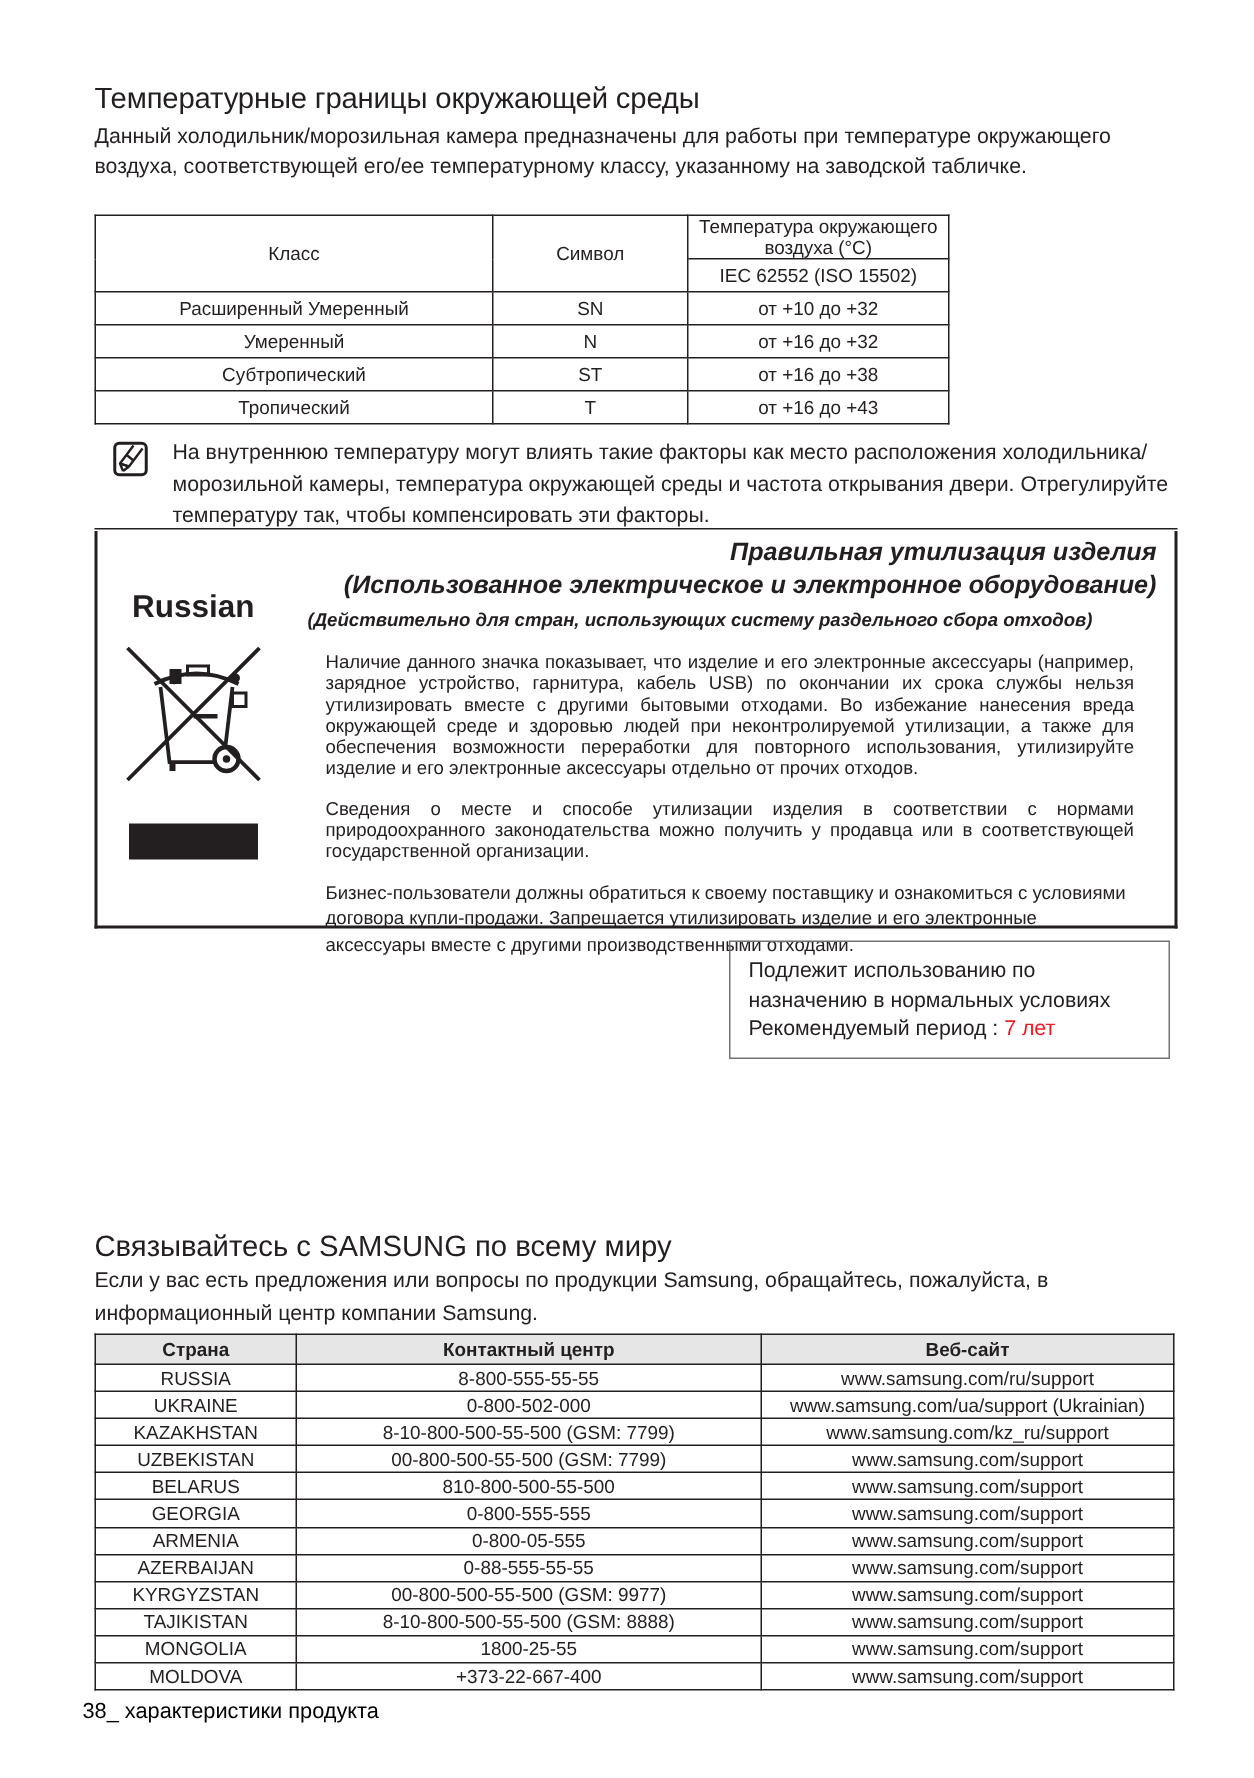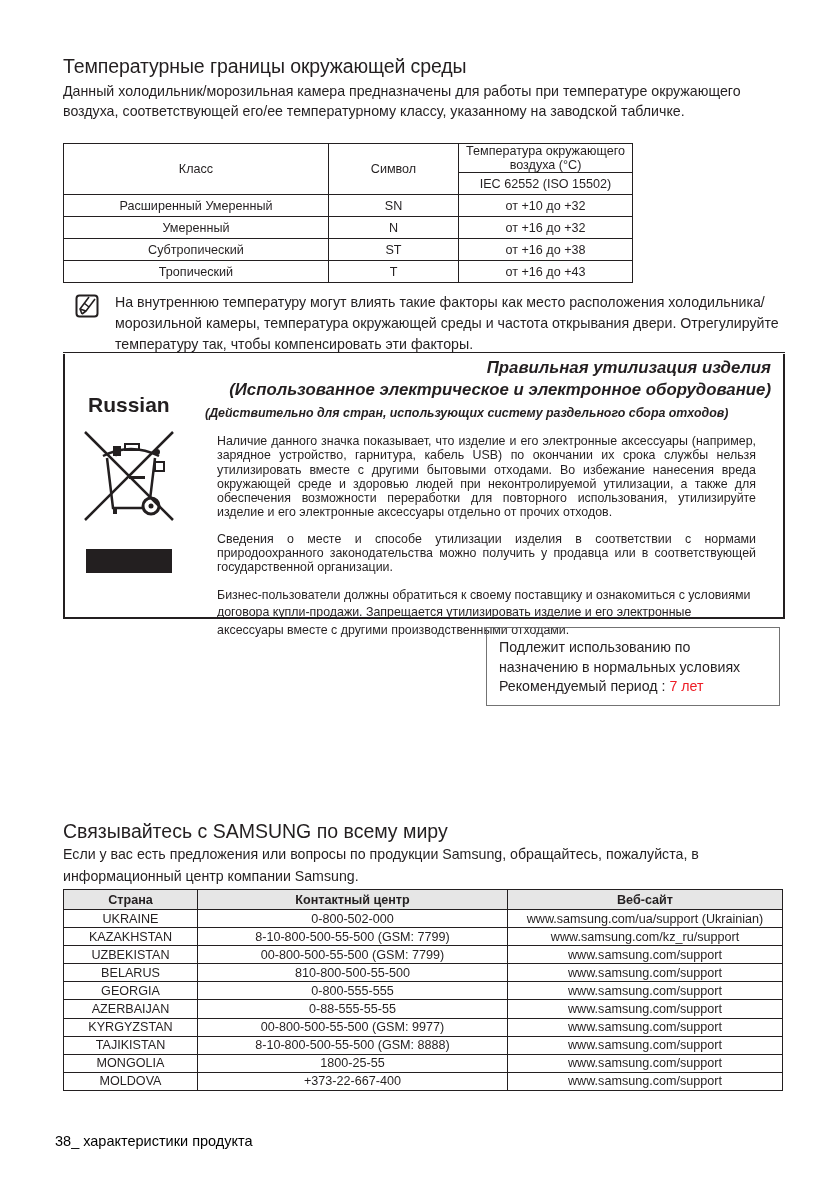--- a/index.html
+++ b/index.html
@@ -138,20 +138,25 @@
 <table class="contact-table">
   <thead>
     <tr>
       <th class="c1">Страна</th>
       <th class="c2">Контактный центр</th>
       <th>Веб-сайт</th>
     </tr>
   </thead>
   <tbody>
     <tr>
+        <td>RUSSIA</td>
+        <td>8-800-555-55-55</td>
+        <td>www.samsung.com/ru/support</td>
+      </tr>
+    <tr>
         <td>UKRAINE</td>
         <td>0-800-502-000</td>
         <td>www.samsung.com/ua/support (Ukrainian)</td>
       </tr>
     <tr>
         <td>KAZAKHSTAN</td>
         <td>8-10-800-500-55-500 (GSM: 7799)</td>
         <td>www.samsung.com/kz_ru/support</td>
       </tr>
     <tr>
@@ -163,20 +168,25 @@
         <td>BELARUS</td>
         <td>810-800-500-55-500</td>
         <td>www.samsung.com/support</td>
       </tr>
     <tr>
         <td>GEORGIA</td>
         <td>0-800-555-555</td>
         <td>www.samsung.com/support</td>
       </tr>
     <tr>
+        <td>ARMENIA</td>
+        <td>0-800-05-555</td>
+        <td>www.samsung.com/support</td>
+      </tr>
+    <tr>
         <td>AZERBAIJAN</td>
         <td>0-88-555-55-55</td>
         <td>www.samsung.com/support</td>
       </tr>
     <tr>
         <td>KYRGYZSTAN</td>
         <td>00-800-500-55-500 (GSM: 9977)</td>
         <td>www.samsung.com/support</td>
       </tr>
     <tr>

